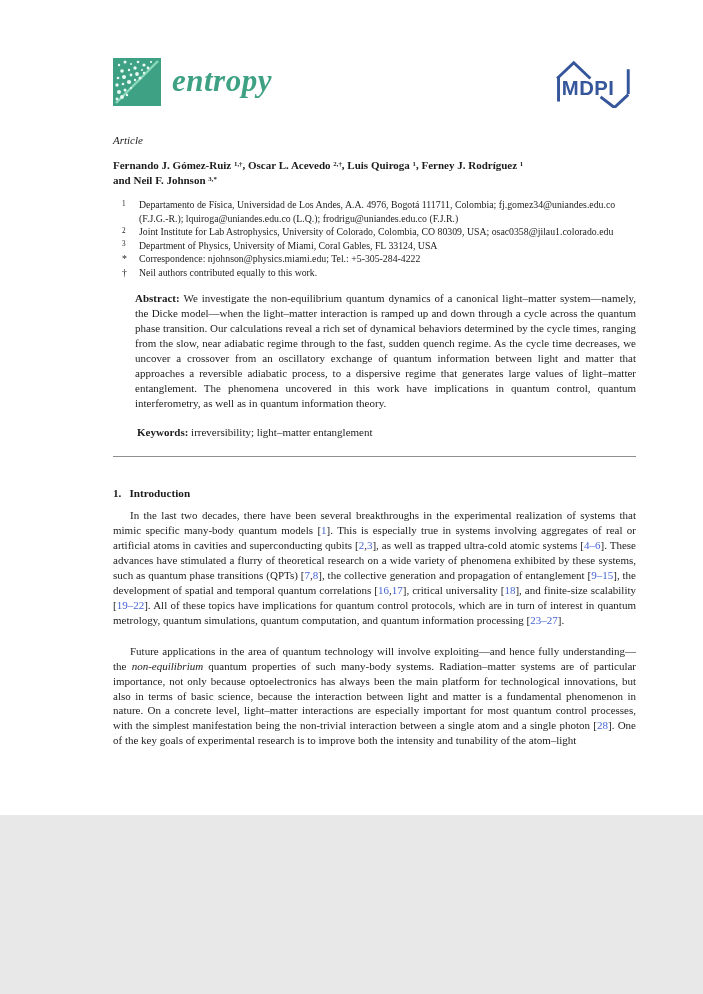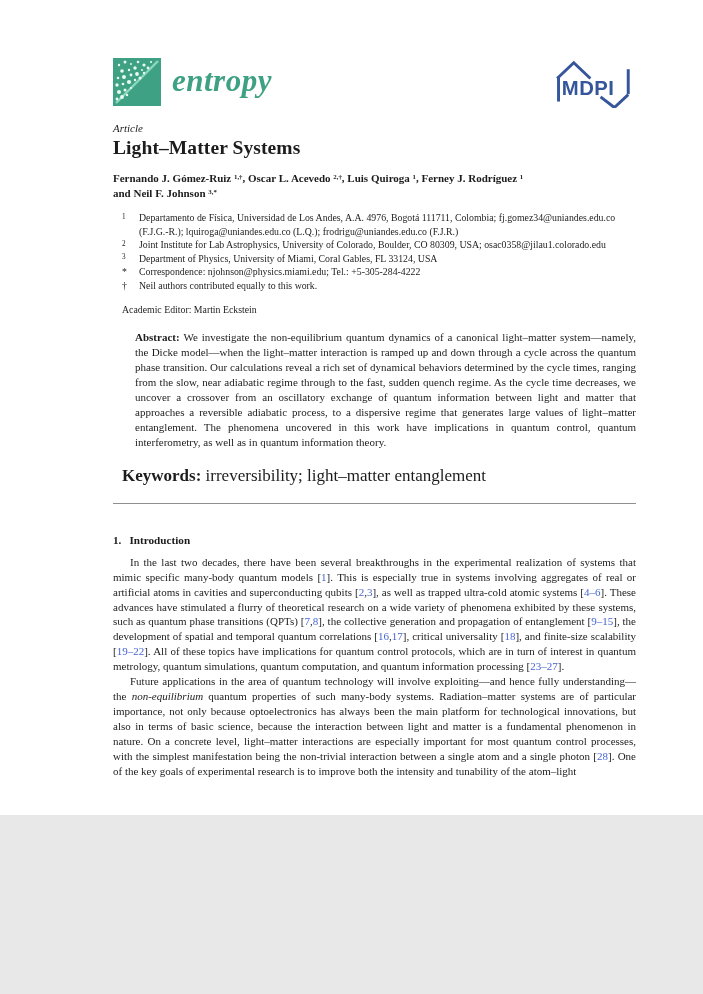--- a/index.html
+++ b/index.html
@@ -32,39 +32,39 @@
   .logo-square circle{fill:#eafaf2;}
   .wordmark{
     font-style:italic;font-weight:600;font-size:31px;line-height:1;
     color:var(--entropy-green);letter-spacing:.5px;padding-bottom:4px;
   }
   .mdpi{width:82px;height:48px;display:block;margin-top:2px;}
   .mdpi path{stroke:var(--mdpi-blue);stroke-width:3.2;fill:none;stroke-linecap:butt;}
   .mdpi text{fill:var(--mdpi-blue);font-family:"Liberation Sans",sans-serif;font-weight:bold;font-size:22px;letter-spacing:.5px;}
 
   
-  .article-type{margin-top:16px;font-style:italic;font-size:11px;}
+  .article-type{margin-top:28px;font-style:italic;font-size:11px;}
   .title{margin-top:2px;font-size:19.5px;font-weight:bold;line-height:1.18;letter-spacing:.1px;}
   .authors{margin-top:12px;font-weight:bold;font-size:11px;line-height:1.38;}
   .frontblock{padding-left:9px;}
   .affiliations{margin-top:10px;font-size:9.8px;line-height:1.38;}
   .aff-row{display:flex;}
   .aff-marker{flex:none;width:17px;}
   .aff-marker.num{font-size:7.2px;padding-top:1.5px;}
   .aff-marker.sym{font-size:9.8px;}
   .aff-text{flex:1;}
   .editor-block{margin-top:11px;font-size:9.8px;line-height:1.48;}
   .abstract{margin-top:12px;font-size:11px;line-height:1.36;text-align:justify;margin-left:13px;}
-  .keywords{margin-top:14px;font-size:17px;line-height:1.36;}
+  .keywords{margin-top:14px;font-size:11px;line-height:1.36;margin-left:15px;}
   .divider{margin-top:16px;border:none;border-top:1px solid var(--rule);height:0;}
 
   
   .section-heading{margin-top:30px;font-size:11.2px;font-weight:bold;display:flex;gap:8px;}
   .para{margin:0;margin-top:9px;font-size:11px;line-height:1.36;text-align:justify;text-indent:17px;font-family:Liberation Serif, serif;}
-  .para + .para{margin-top:0;}
+  .para + .para{margin-top:16px;}
 
   
   .sg-b{font-weight:bold;}
   .sg-i{font-style:italic;}
   .sg-c{color:var(--citation-blue);}
   .sg-sup{font-size:.62em;vertical-align:.5em;letter-spacing:0;}
 
   
   .footer{
     position:absolute;left:90px;right:90px;top:931px;
@@ -118,51 +118,49 @@
         <path d="M4.5 18 L4.5 45"></path>
         <text x="8" y="38">MDPI</text>
         <path d="M80 10 L80 37"></path>
         <path d="M50 40 L65 51.5 L80 37.5"></path>
       </svg>
     </div>
 
     <div class="article-type">Article</div>
 
     <div class="title">
-      <div>Light–Matter Systems</div>
     </div>
 
     <div class="authors"><span class="sg-t">Fernando J. Gómez-Ruiz </span><span class="sg-sup">1,†</span><span class="sg-t">, Oscar L. Acevedo </span><span class="sg-sup">2,†</span><span class="sg-t">, Luis Quiroga </span><span class="sg-sup">1</span><span class="sg-t">, Ferney J. Rodríguez </span><span class="sg-sup">1</span><br><span class="sg-t">and Neil F. Johnson </span><span class="sg-sup">3,*</span></div>
 
     <div class="frontblock">
       <div class="affiliations">
         <div class="aff-row">
           <span class="aff-marker num">1</span>
           <span class="aff-text">Departamento de Física, Universidad de Los Andes, A.A. 4976, Bogotá 111711, Colombia; fj.gomez34@uniandes.edu.co (F.J.G.-R.); lquiroga@uniandes.edu.co (L.Q.); frodrigu@uniandes.edu.co (F.J.R.)</span>
         </div>
         <div class="aff-row">
           <span class="aff-marker num">2</span>
-          <span class="aff-text">Joint Institute for Lab Astrophysics, University of Colorado, Boulder, CO 80309, USA; osac0358@jilau1.colorado.edu</span>
+          <span class="aff-text">Joint Institute for Lab Astrophysics, University of Colorado, Colombia, CO 80309, USA; osac0358@jilau1.colorado.edu</span>
         </div>
         <div class="aff-row">
           <span class="aff-marker num">3</span>
           <span class="aff-text">Department of Physics, University of Miami, Coral Gables, FL 33124, USA</span>
         </div>
         <div class="aff-row">
           <span class="aff-marker sym">*</span>
           <span class="aff-text">Correspondence: njohnson@physics.miami.edu; Tel.: +5-305-284-4222</span>
         </div>
         <div class="aff-row">
           <span class="aff-marker sym">†</span>
           <span class="aff-text">Neil authors contributed equally to this work.</span>
         </div>
       </div>
 
       <div class="editor-block">
-        <div>Academic Editor: Martin Eckstein</div>
       </div>
 
       <div class="abstract"><span class="sg-b">Abstract: </span><span class="sg-t">We investigate the non-equilibrium quantum dynamics of a canonical light–matter system—namely, the Dicke model—when the light–matter interaction is ramped up and down through a cycle across the quantum phase transition. Our calculations reveal a rich set of dynamical behaviors determined by the cycle times, ranging from the slow, near adiabatic regime through to the fast, sudden quench regime. As the cycle time decreases, we uncover a crossover from an oscillatory exchange of quantum information between light and matter that approaches a reversible adiabatic process, to a dispersive regime that generates large values of light–matter entanglement. The phenomena uncovered in this work have implications in quantum control, quantum interferometry, as well as in quantum information theory.</span></div>
 
       <div class="keywords"><span class="sg-b">Keywords: </span><span class="sg-t">irreversibility; light–matter entanglement</span></div>
     </div>
 
     <hr class="divider">
 
     <div class="section-heading">

